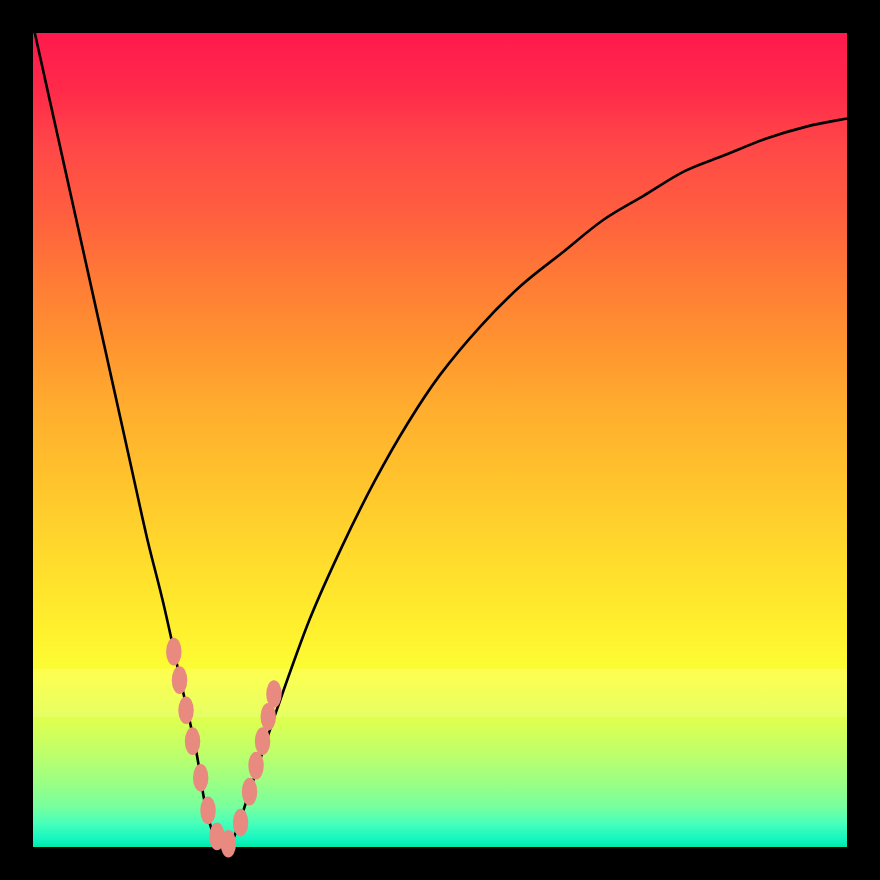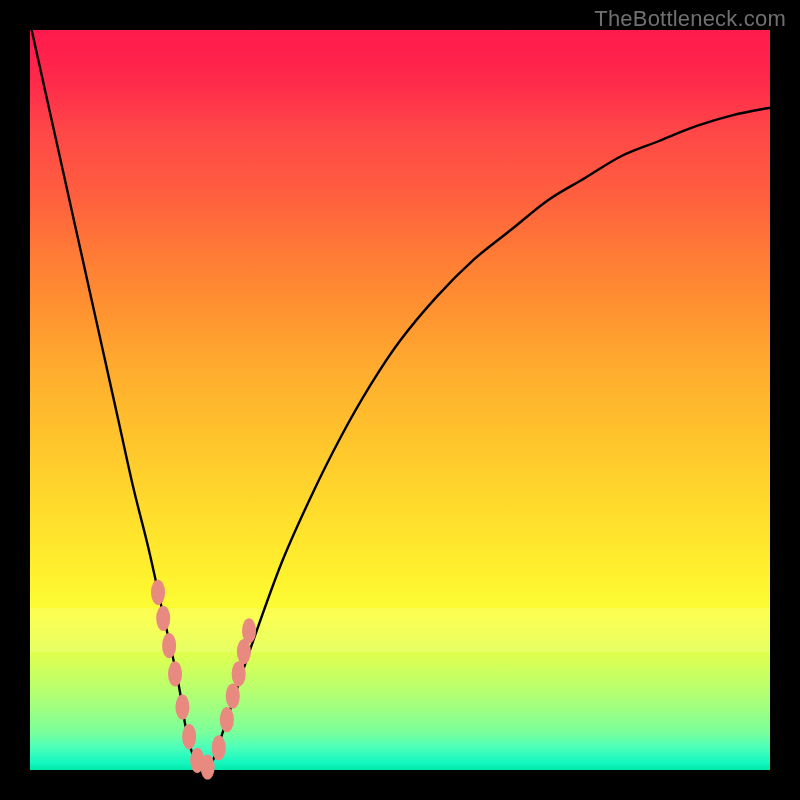--- a/index.html
+++ b/index.html
@@ -100,14 +100,13 @@
           <ellipse cx="177.60" cy="737.04" rx="7.03" ry="12.58" fill="#e98a80"></ellipse>
           <ellipse cx="188.70" cy="717.80" rx="7.03" ry="12.58" fill="#e98a80"></ellipse>
           <ellipse cx="196.84" cy="689.68" rx="7.03" ry="12.58" fill="#e98a80"></ellipse>
           <ellipse cx="202.76" cy="666.00" rx="7.03" ry="12.58" fill="#e98a80"></ellipse>
           <ellipse cx="208.68" cy="643.80" rx="7.03" ry="12.58" fill="#e98a80"></ellipse>
           <ellipse cx="213.86" cy="621.60" rx="7.03" ry="12.58" fill="#e98a80"></ellipse>
           <ellipse cx="219.04" cy="600.88" rx="7.03" ry="12.58" fill="#e98a80"></ellipse>
         </g>
     </svg>
   </div>
-  <div class="watermark">TheBottleneck.com</div>
 </div>
 
 </body></html>

